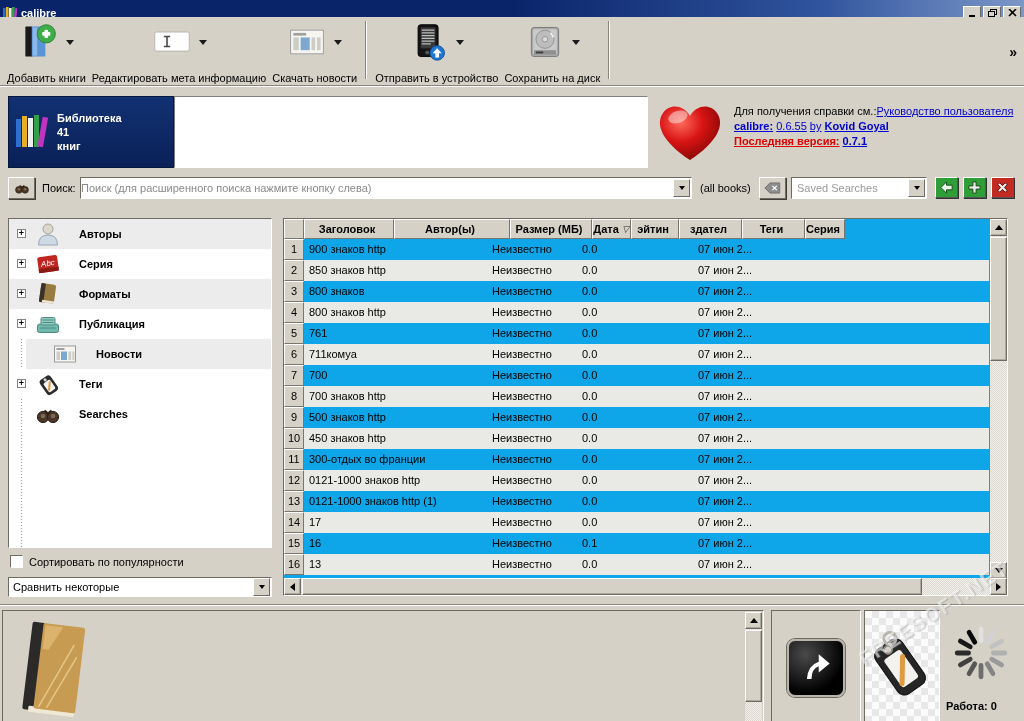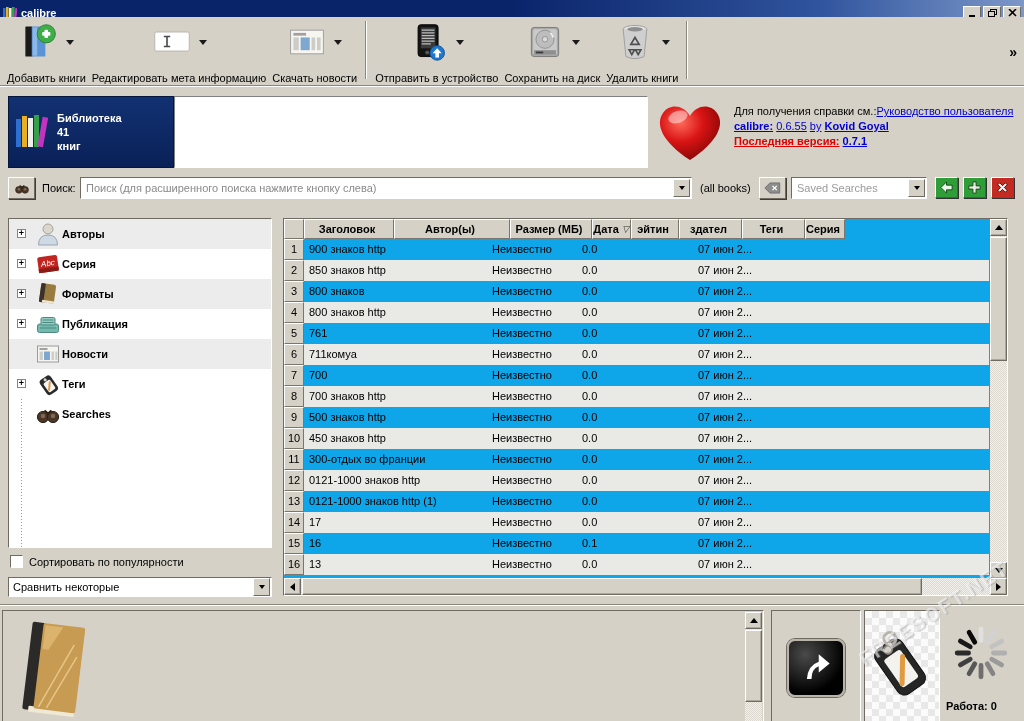--- a/index.html
+++ b/index.html
@@ -44,21 +44,21 @@
   .lnk { color:#0000d4; text-decoration:underline; cursor:pointer; }
   .lnk.b { font-weight:bold; }
   .lnk.red { color:#e00000; font-weight:bold; }
 
   
   .srow { position:absolute; left:0; top:177px; width:1024px; height:24px; }
   .btn3d { background:#d5d1c7; border:1px solid; border-color:#fff #6f6b63 #6f6b63 #fff; box-shadow:1px 1px 0 #403d38;
     display:flex; align-items:center; justify-content:center; }
   .searchbox { position:absolute; left:80px; top:0; width:612px; height:22px; background:#fff;
     border:1px solid; border-color:#6f6b63 #fff #fff #6f6b63; display:flex; align-items:center; }
-  .searchbox .ph { color:#8a8a8a; padding-left:5px; flex:1; white-space:nowrap; overflow:hidden; }
+  .searchbox .ph { color:#8a8a8a; flex:1; white-space:nowrap; overflow:hidden; }
   .combo-arrow { width:17px; height:18px; margin-right:1px; background:#d5d1c7; border:1px solid; border-color:#fff #6f6b63 #6f6b63 #fff;
     display:flex; align-items:center; justify-content:center; }
   .car { width:0; height:0; border-left:3.5px solid transparent; border-right:3.5px solid transparent; border-top:4px solid #000; }
   .savedbox { position:absolute; left:791px; top:0; width:136px; height:22px; background:#fff;
     border:1px solid; border-color:#6f6b63 #fff #fff #6f6b63; display:flex; align-items:center; }
   .savedbox .ph { color:#9a9a9a; padding-left:5px; flex:1; }
   .sqbtn { position:absolute; top:0; width:23px; height:21px; border:1px solid; border-color:#fff #555 #555 #fff; box-shadow:1px 1px 0 #333;
     display:flex; align-items:center; justify-content:center; }
   .sqbtn svg { width:15px; height:15px; }
 
@@ -66,27 +66,27 @@
   .sidebar { position:absolute; left:8px; top:218px; width:264px; height:330px; background:#fff;
     border:1px solid; border-color:#6f6b63 #fff #fff #6f6b63; overflow:hidden; }
   .treeline { position:absolute; left:12px; top:15px; height:400px; width:1px;
     background:repeating-linear-gradient(to bottom,#9a9a9a 0 1px,transparent 1px 3px); }
   .sb-item { position:relative; height:30px; display:flex; align-items:center; }
   .sb-item:nth-child(1) { background:#d9d5cc; }
   .sb-item:nth-child(2) { background:#ececec; }
   .sb-item:nth-child(3) { background:#ffffff; }
   .sb-item:nth-child(4) { background:#ececec; }
   .sb-item:nth-child(5) { background:#ffffff; }
-  .sb-item:nth-child(6) { background:#ececec; }
+  .sb-item:nth-child(6) { background:#ececec;margin-left:17px; }
   .sb-item:nth-child(7) { background:#ffffff; }
   .expander { position:absolute; left:8px; top:10px; width:9px; height:9px; background:#fff; border:1px solid #848484;
     font-size:9px; line-height:7px; text-align:center; font-weight:bold; color:#000; }
   .sb-icon { position:absolute; left:26px; width:26px; height:26px; }
   .sb-icon svg { width:26px; height:26px; }
-  .sb-label { position:absolute; left:53px; font-weight:bold; }
+  .sb-label { position:absolute; left:70px; font-weight:bold; }
 
   .sortrow { position:absolute; left:10px; top:555px; display:flex; align-items:center; gap:6px; }
   .chk { width:13px; height:13px; background:#fff; border:1px solid; border-color:#6f6b63 #fff #fff #6f6b63; }
   .comparebox { position:absolute; left:8px; top:577px; width:264px; height:20px; background:#fff;
     border:1px solid; border-color:#6f6b63 #fff #fff #6f6b63; display:flex; align-items:center; }
   .comparebox .val { padding-left:4px; flex:1; }
 
   
   .tablewrap { position:absolute; left:283px; top:218px; width:725px; height:378px; background:#0ea5e9;
     border:1px solid; border-color:#6f6b63 #fff #fff #6f6b63; overflow:hidden; }
@@ -247,33 +247,20 @@
               <circle cx="22" cy="19" r="10" fill="#bdbdbd" stroke="#8f8f8f"></circle>
               <circle cx="22" cy="19" r="3" fill="#dcdcdc" stroke="#8f8f8f"></circle>
               <path d="M28 12 A10 10 0 0 1 31 17" stroke="#efefef" stroke-width="2" fill="none"></path>
               <rect x="10" y="31" width="24" height="5" fill="#8f8f8f"></rect>
               <rect x="12" y="32.5" width="8" height="2" fill="#3a3a3a"></rect>
             </svg></span>
           <span class="tb-caret"></span>
         </div>
         <div class="tb-label label">Сохранить на диск</div>
       </div>
-      <div class="tb-item">
-        <div class="tb-top">
-          <span class="tb-icon"><svg viewBox="0 0 44 44">
-              <ellipse cx="22" cy="8" rx="13" ry="4.2" fill="#e6e6e6" stroke="#9a9a9a"></ellipse>
-              <path d="M9 8 L12 38 Q22 42.5 32 38 L35 8" fill="#cfcfcf" stroke="#9a9a9a"></path>
-              <ellipse cx="22" cy="8" rx="8.6" ry="2.4" fill="#8f8f8f"></ellipse>
-              <path d="M22 17 l4.6 7.6 h-9.2 Z" fill="none" stroke="#4f4f4f" stroke-width="1.8"></path>
-              <path d="M15.5 30.5 h6 l-3 5.4 Z M28.5 30.5 h-6 l3 5.4 Z" fill="none" stroke="#4f4f4f" stroke-width="1.8"></path>
-            </svg></span>
-          <span class="tb-caret"></span>
-        </div>
-        <div class="tb-label label">Удалить книги</div>
-      </div>
     <div class="tb-sep"></div>
     <div class="tb-overflow">»</div>
   </div>
 
   <div class="lib-banner">
     <svg viewBox="0 0 34 42">
         <rect x="1" y="8" width="5" height="28" fill="#2f6fd0"></rect>
         <rect x="7" y="5" width="5" height="31" fill="#e8b020"></rect>
         <rect x="13" y="7" width="5" height="29" fill="#efefef"></rect>
         <rect x="19" y="4" width="5" height="32" fill="#35a04a"></rect>

